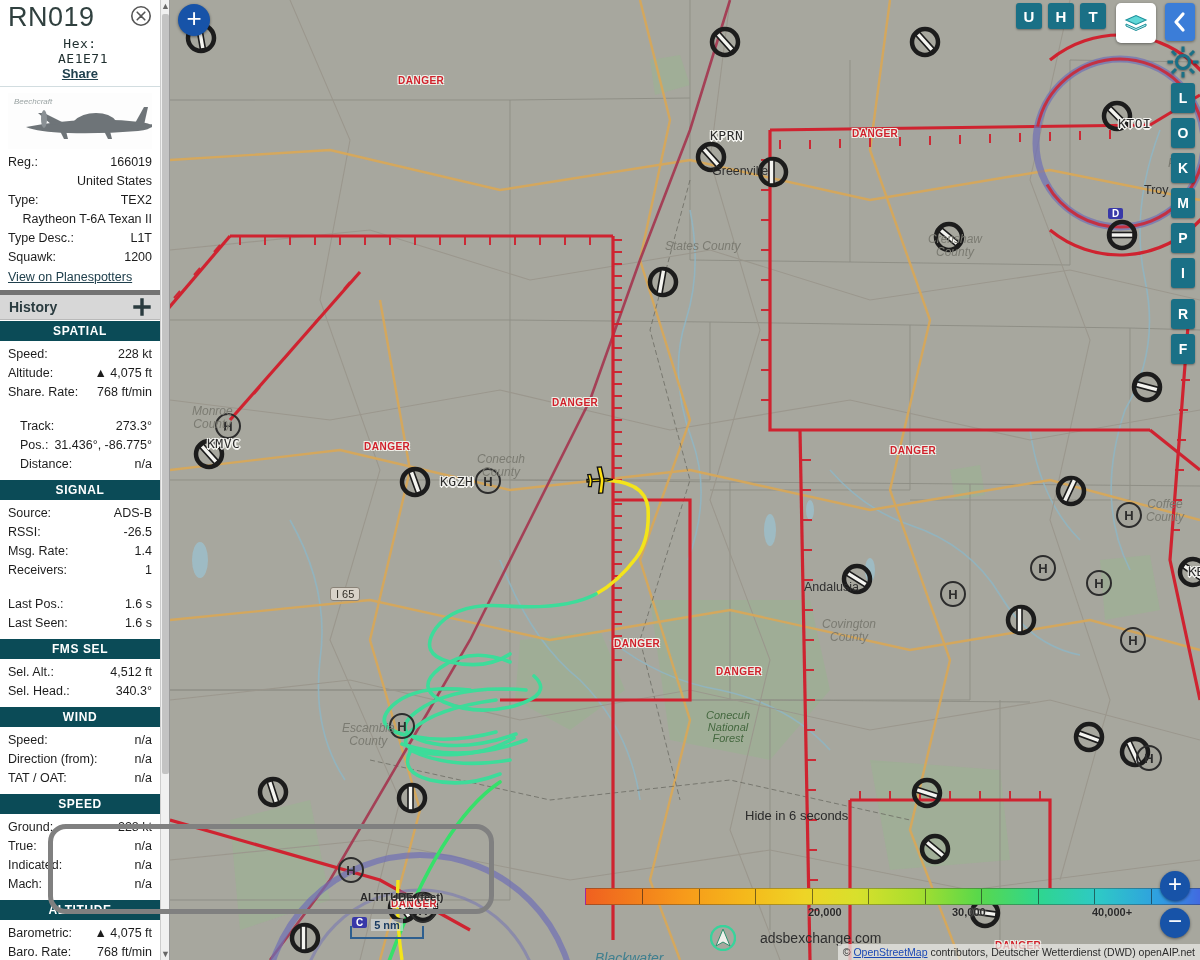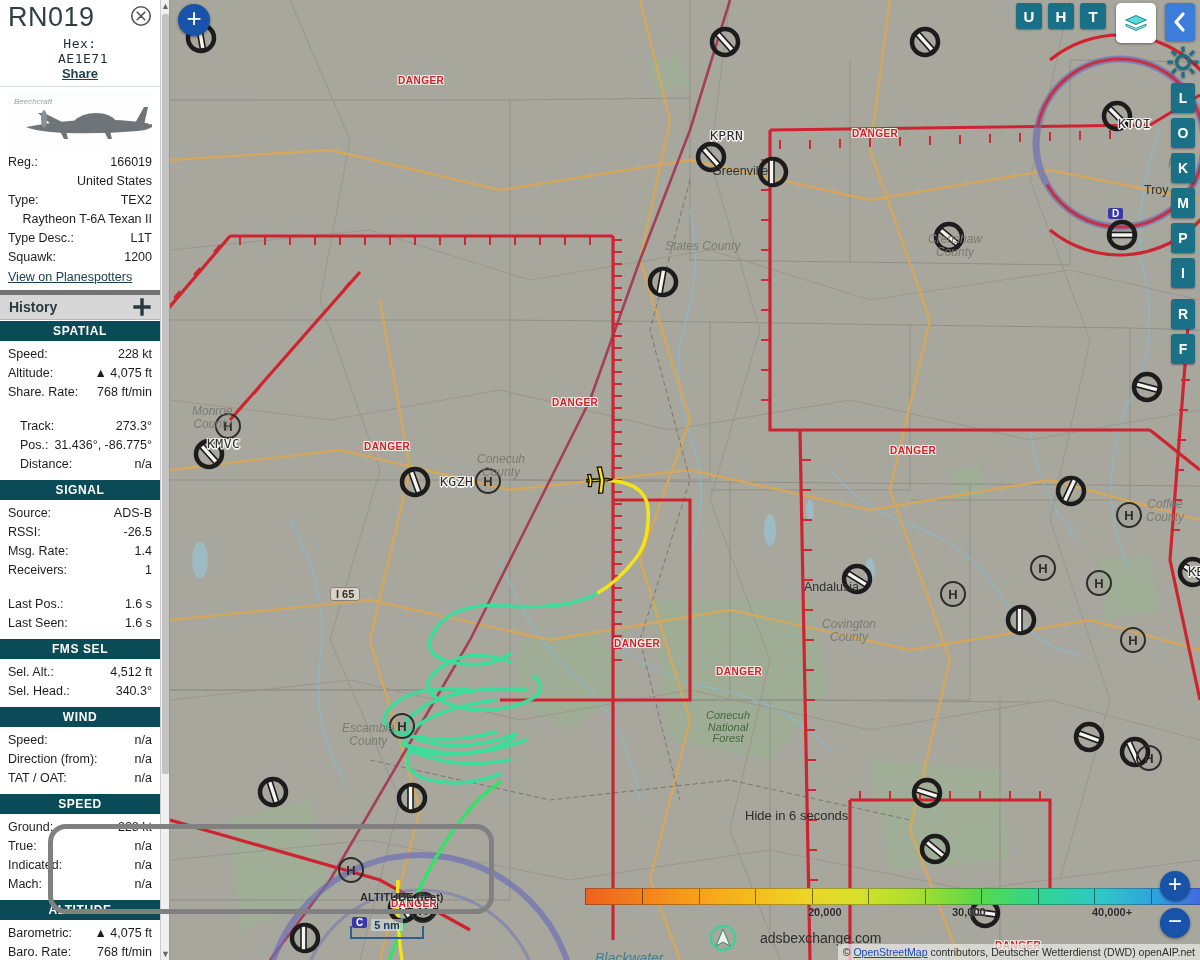--- a/index.html
+++ b/index.html
@@ -31,21 +31,21 @@
   .maplabel.county {
     font-size: 12px; color: #7b7b72; font-style: italic; text-align: center;
     line-height: 1.05;
   }
   .maplabel.danger {
     color: #d0202a; font-size: 10px; font-weight: bold; letter-spacing: .5px;
     text-shadow: -1px -1px 0 #efefe8, 1px -1px 0 #efefe8, -1px 1px 0 #efefe8, 1px 1px 0 #efefe8;
   }
   .maplabel.road {
     background: #d8d2c8; border: 1px solid #8a8378; border-radius: 3px;
-    padding: 0 5px; font-size: 11px; color: #332f28; font-weight: bold;
+    padding: 0 5px; font-size: 11px; color: #332f28; font-weight: normal;
   }
   .maplabel.park { color: #44683f; font-size: 11px; font-style: italic; text-align:center; line-height:1.05;}
   .maplabel.water { color: #3f7f8f; font-size: 14px; font-style: italic; }
 
   
   .sym { position: absolute; pointer-events: none; }
   .heli {
     width: 26px; height: 26px; border: 2px solid #2c2c2c; border-radius: 50%;
     display:flex; align-items:center; justify-content:center;
     font-size: 13px; font-weight: bold; color: #2c2c2c; background: rgba(0,0,0,0.02);

